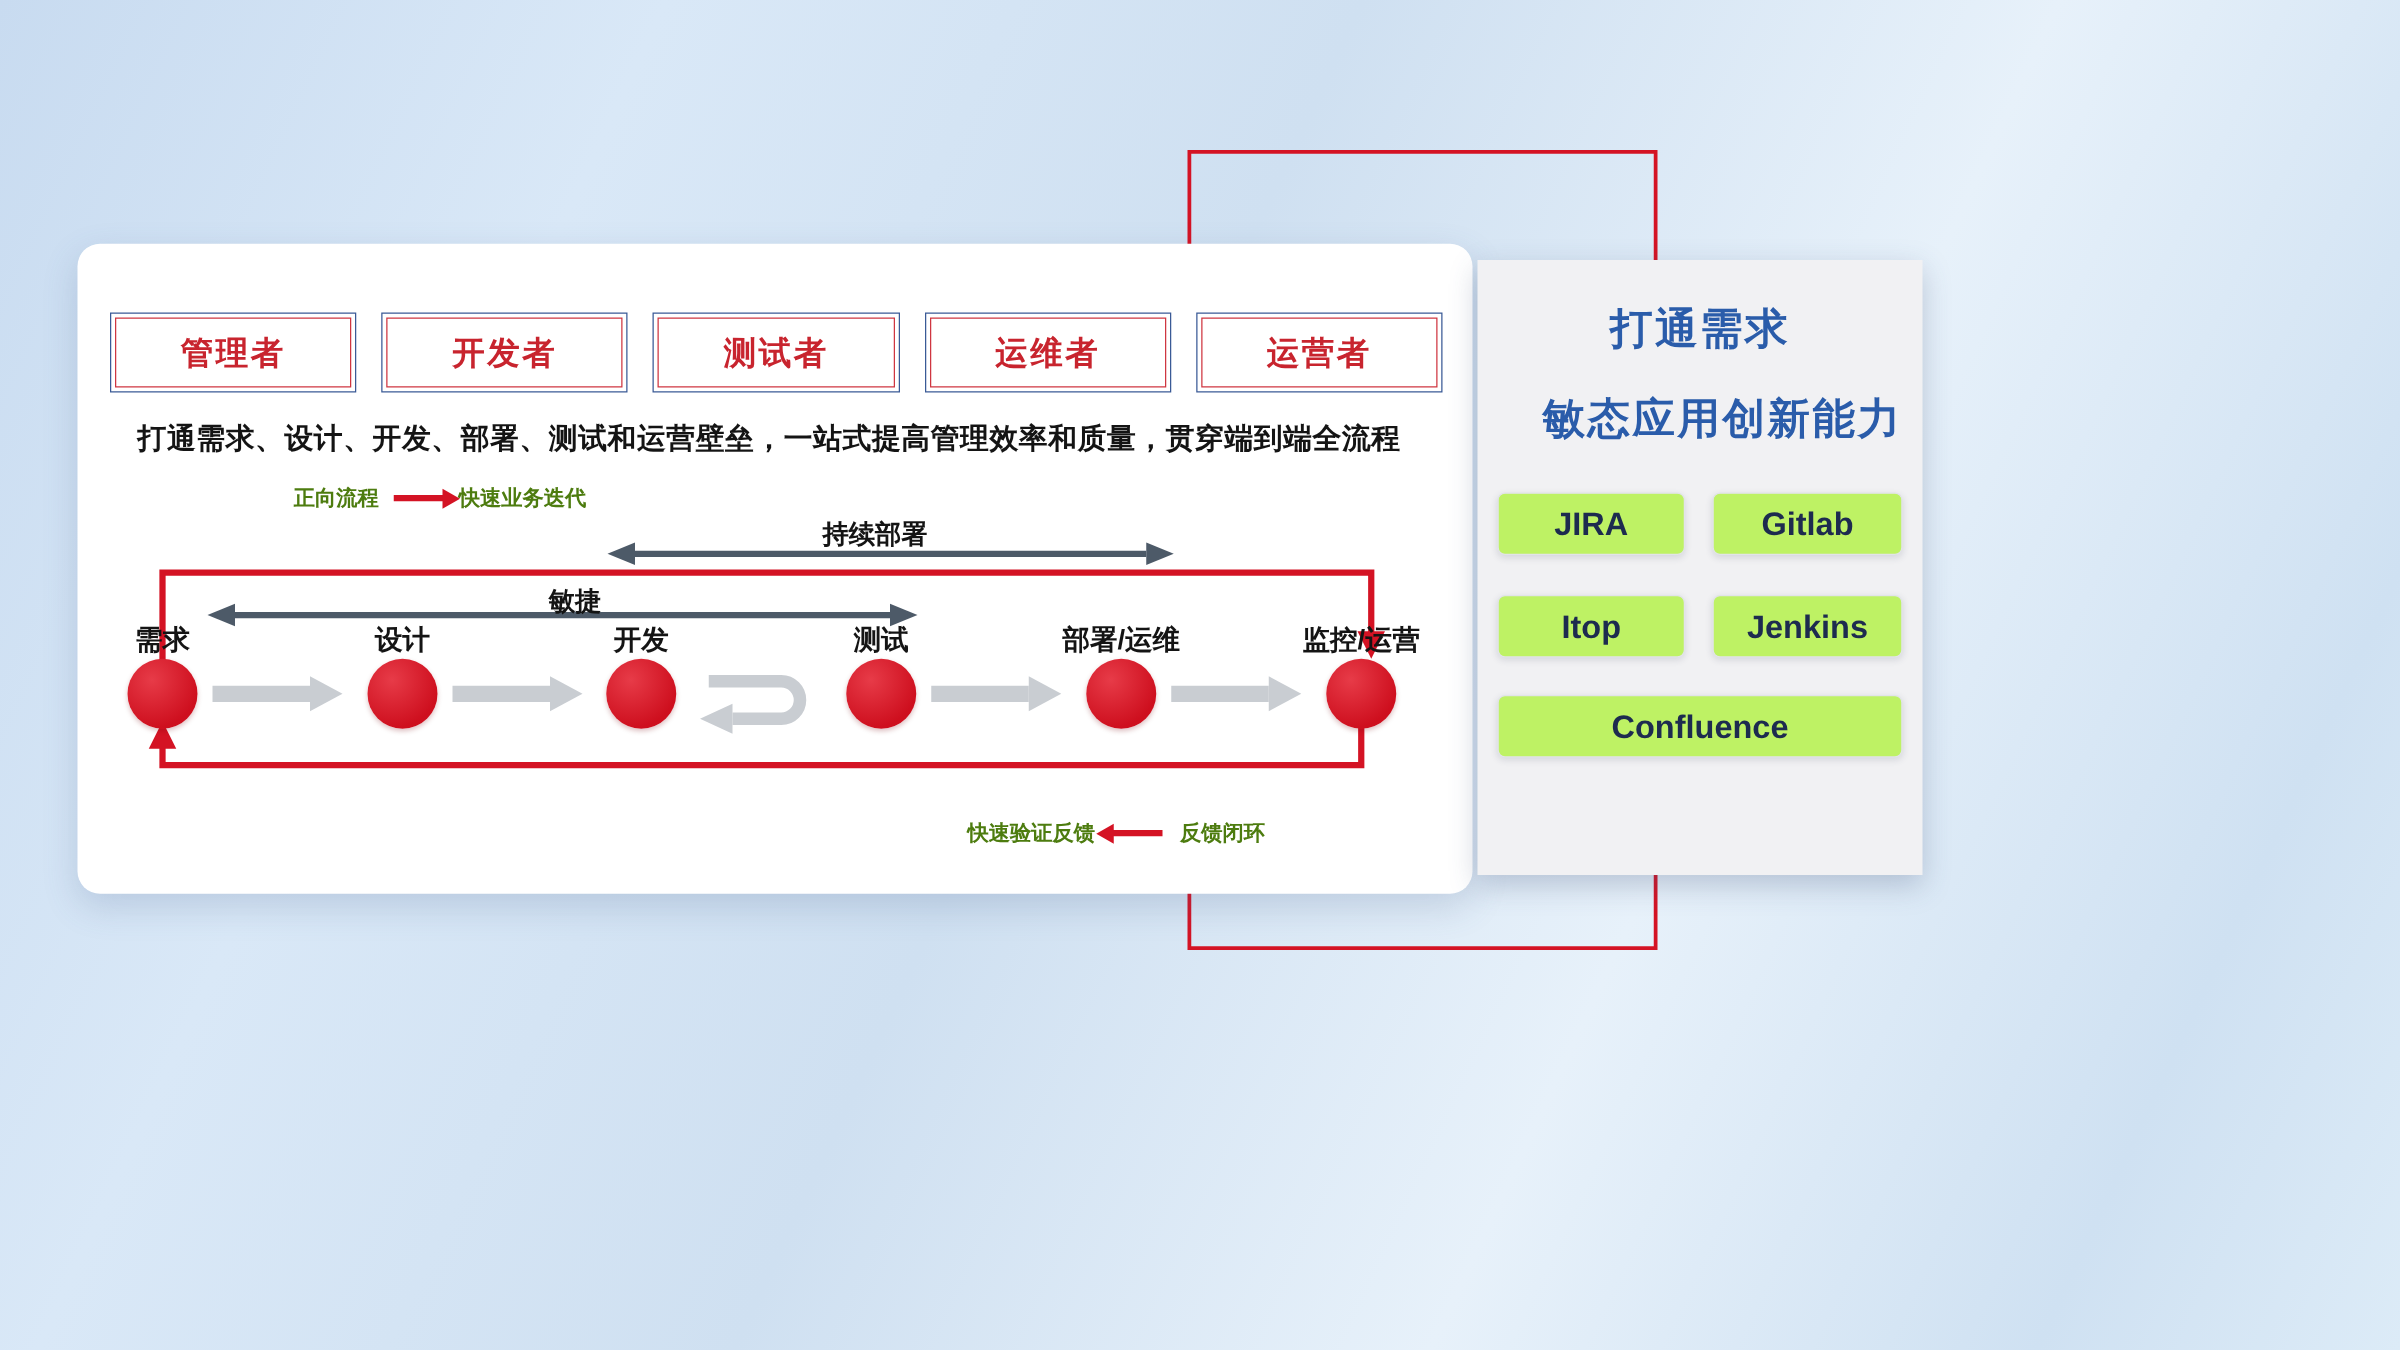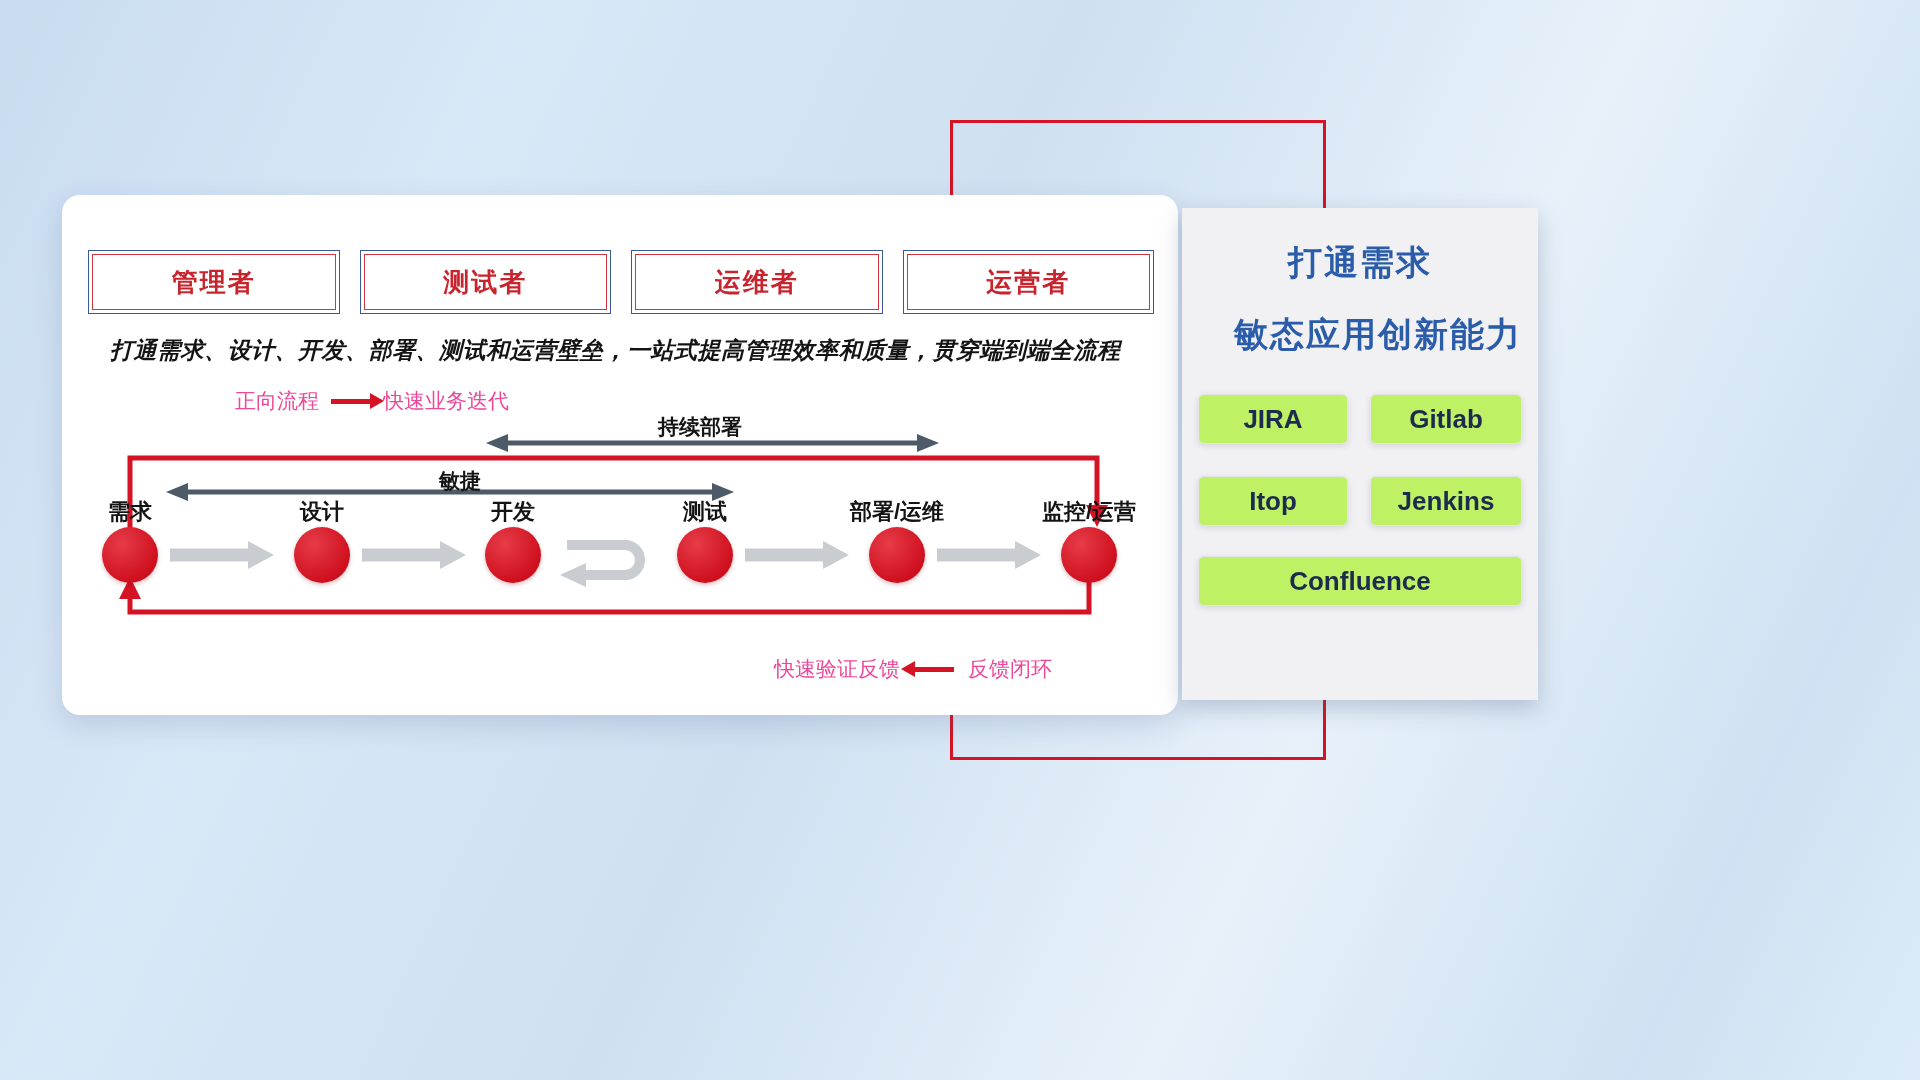--- a/index.html
+++ b/index.html
@@ -33,26 +33,26 @@
     display:flex; align-items:center; justify-content:center;
   }
   .role-box::after {
     content:''; position:absolute; inset:3px;
     border:1px solid #cf3640; pointer-events:none;
   }
   .role-box span { color:#c8242e; font-size:26px; font-weight:bold; letter-spacing:2px; }
 
   .desc {
     position:absolute; left:48px; top:140px; width:1040px;
-    font-size:23px; font-weight:bold; color:#141414; letter-spacing:.5px;font-style:italic;
+    font-size:23px; font-weight:bold; color:#141414; letter-spacing:.5px;
   }
 
   .legend-top { position:absolute; left:173px; top:192px; display:flex; align-items:center; gap:12px; }
   .legend-bottom { position:absolute; left:712px; top:460px; display:flex; align-items:center; gap:14px; }
-  .legend-label, .legend-value { font-size:21px; font-weight:normal; color:#ec4899; }
+  .legend-label, .legend-value { font-size:17px; font-weight:bold; color:#4d7c0f; }
 
   .h-arrow { display:inline-block; width:40px; height:5px; background:#d41324; position:relative; }
   .h-arrow.right::after {
     content:''; position:absolute; right:-13px; top:-5.5px;
     border-left:14px solid #d41324; border-top:8px solid transparent; border-bottom:8px solid transparent;
   }
   .h-arrow.left::before {
     content:''; position:absolute; left:-13px; top:-5.5px;
     border-right:14px solid #d41324; border-top:8px solid transparent; border-bottom:8px solid transparent;
   }
@@ -103,20 +103,23 @@
 
 <div class="stage">
 
   <div class="red-frame"></div>
 
   <div class="main-panel">
 
     <div class="roles-row">
       <div class="role-box">
         <span>管理者</span>
+      </div>
+      <div class="role-box">
+        <span>开发者</span>
       </div>
       <div class="role-box">
         <span>测试者</span>
       </div>
       <div class="role-box">
         <span>运维者</span>
       </div>
       <div class="role-box">
         <span>运营者</span>
       </div>

